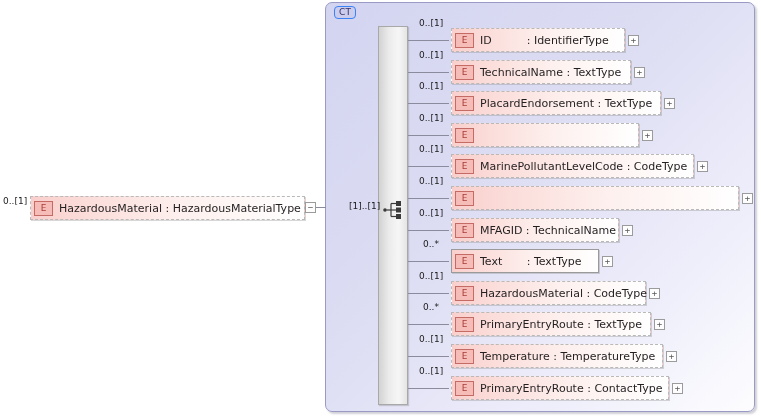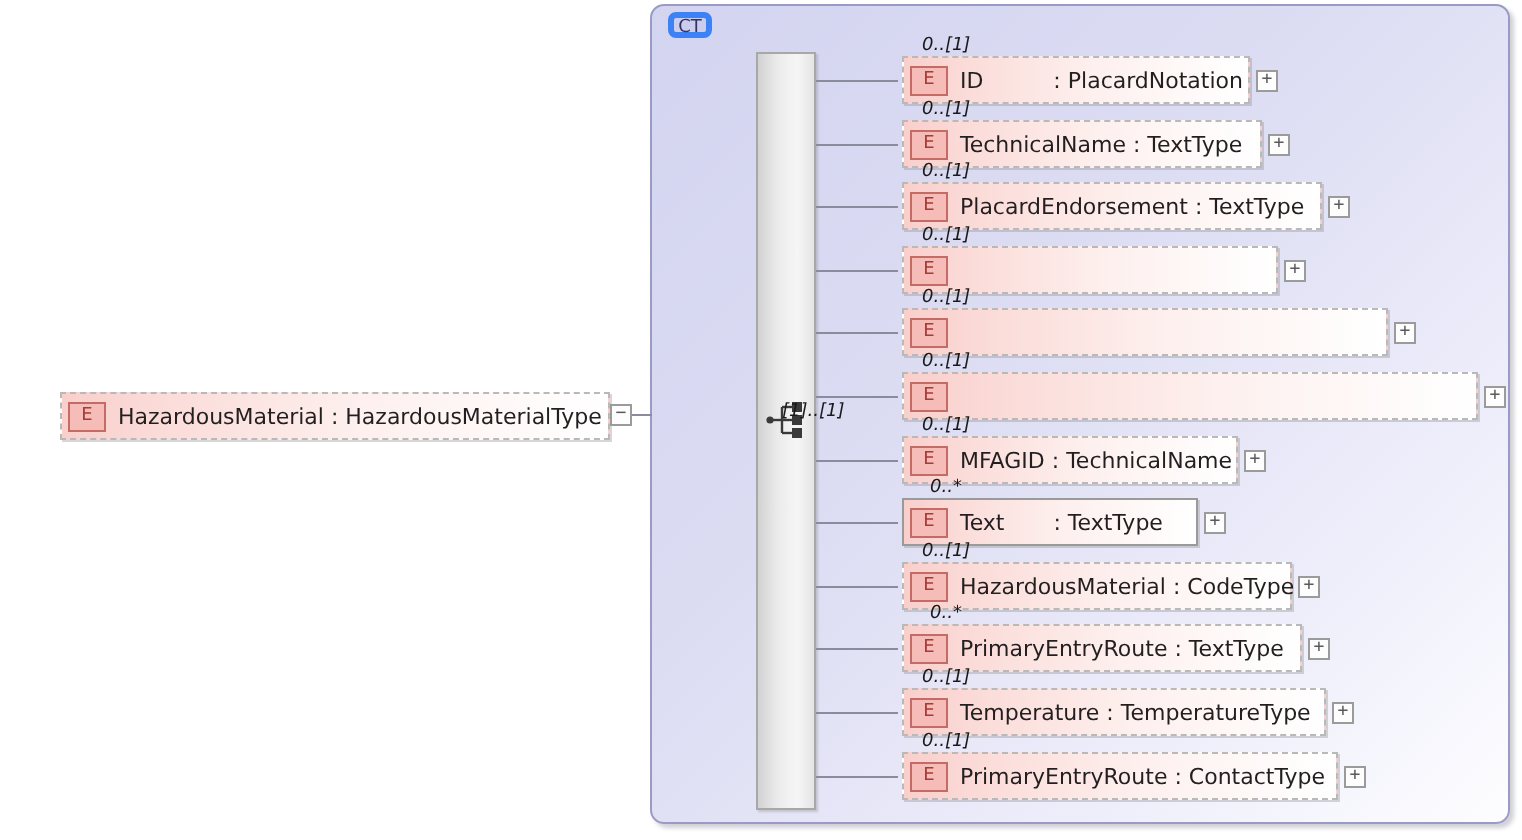--- a/index.html
+++ b/index.html
@@ -54,43 +54,41 @@
     font-size:9px;line-height:9px;
     text-align:center;
     color:#5a5a5a;
     font-family:"DejaVu Sans Mono","Liberation Mono",monospace;
   }
 
   
   .occ{
     position:absolute;
     font-size:9px;
-    font-style:italic;
     color:#1a1a1a;
     white-space:nowrap;
     font-family:"DejaVu Sans","Liberation Sans",sans-serif;
-    margin-left:42px;
   }
 
   
   #ctbox{
     position:absolute;
     left:325px;top:2px;
     width:430px;height:410px;
     box-sizing:border-box;
     background:linear-gradient(135deg,#d3d4f0 0%,#dcdcf3 40%,#eeeefb 75%,#fdfdff 100%);
     border:1px solid #9a9ac4;
     border-radius:7px;
     box-shadow:2px 2px 2px rgba(120,120,140,.35);
   }
   #ctbadge{
     position:absolute;left:334px;top:6px;
     width:22px;height:13px;
     box-sizing:border-box;
-    border:3px solid #3b82f6;
+    border:1px solid #3b82f6;
     border-radius:4px;
     background:#ccccec;
     color:#33336b;
     font-size:9px;line-height:11px;text-align:center;
     font-family:"DejaVu Sans","Liberation Sans",sans-serif;
   }
   #cttitle{
     position:absolute;left:361px;top:5px;
     font-size:11px;color:#1b1b3a;
     white-space:nowrap;
@@ -148,21 +146,21 @@
 
   <div class="hline" style="left:316px;top:207px;width:10px;"></div>
 
   <div class="occ" id="seq-occ" style="left:349px;top:201px;">[1]..[1]</div>
 
   <div id="rows">
       <div class="hline" style="left: 408px; top: 40px; width: 41px;"></div>
       <div class="occ" style="left: 419px; top: 18px;">0..[1]</div>
       <div class="elbox" style="left: 451px; top: 28px; width: 174px;">
         <span class="eicon">E</span>
-        <span class="elabel">ID          : PlacardNotation</span>
+        <span class="elabel">ID          : IdentifierType</span>
       </div>
       <div class="toggle" style="left: 628px; top: 35px;">+</div>
       <div class="hline" style="left: 408px; top: 72px; width: 41px;"></div>
       <div class="occ" style="left: 419px; top: 50px;">0..[1]</div>
       <div class="elbox" style="left: 451px; top: 60px; width: 180px;">
         <span class="eicon">E</span>
         <span class="elabel">TechnicalName : TextType</span>
       </div>
       <div class="toggle" style="left: 634px; top: 67px;">+</div>
       <div class="hline" style="left: 408px; top: 103px; width: 41px;"></div>
@@ -175,20 +173,21 @@
       <div class="hline" style="left: 408px; top: 135px; width: 41px;"></div>
       <div class="occ" style="left: 419px; top: 113px;">0..[1]</div>
       <div class="elbox" style="left: 451px; top: 123px; width: 188px;">
         <span class="eicon">E</span>
       </div>
       <div class="toggle" style="left: 642px; top: 130px;">+</div>
       <div class="hline" style="left: 408px; top: 166px; width: 41px;"></div>
       <div class="occ" style="left: 419px; top: 144px;">0..[1]</div>
       <div class="elbox" style="left: 451px; top: 154px; width: 243px;">
         <span class="eicon">E</span>
+        <span class="elabel">MarinePollutantLevelCode : CodeType</span>
       </div>
       <div class="toggle" style="left: 697px; top: 161px;">+</div>
       <div class="hline" style="left: 408px; top: 198px; width: 41px;"></div>
       <div class="occ" style="left: 419px; top: 176px;">0..[1]</div>
       <div class="elbox" style="left: 451px; top: 186px; width: 288px;">
         <span class="eicon">E</span>
       </div>
       <div class="toggle" style="left: 742px; top: 193px;">+</div>
       <div class="hline" style="left: 408px; top: 230px; width: 41px;"></div>
       <div class="occ" style="left: 419px; top: 208px;">0..[1]</div>

